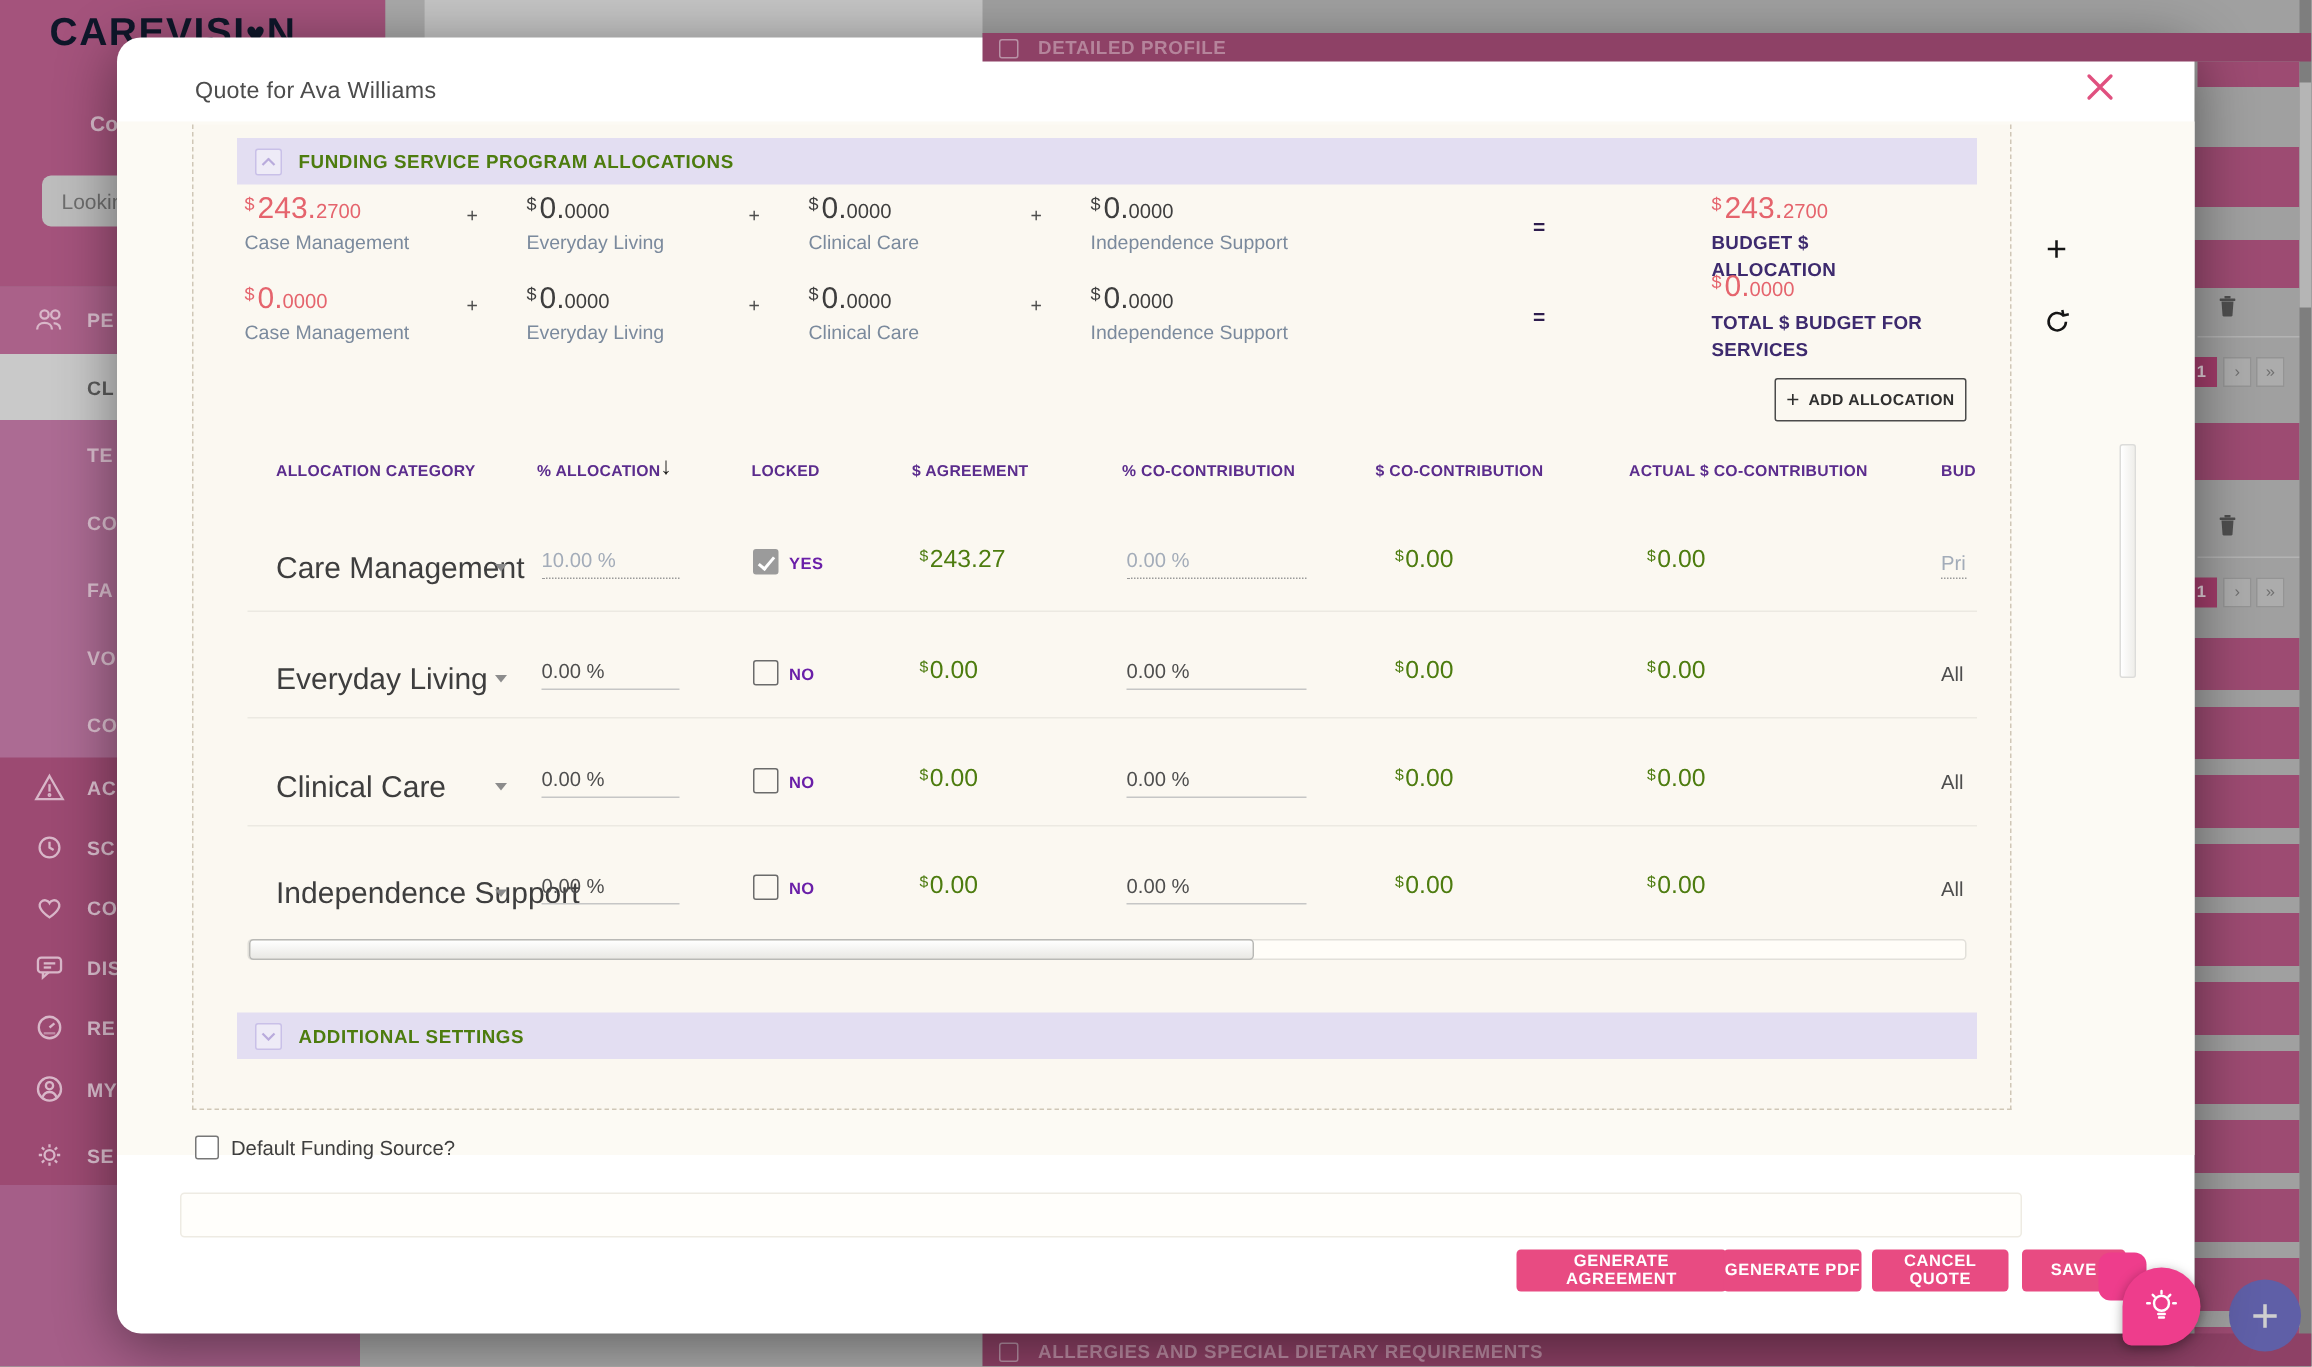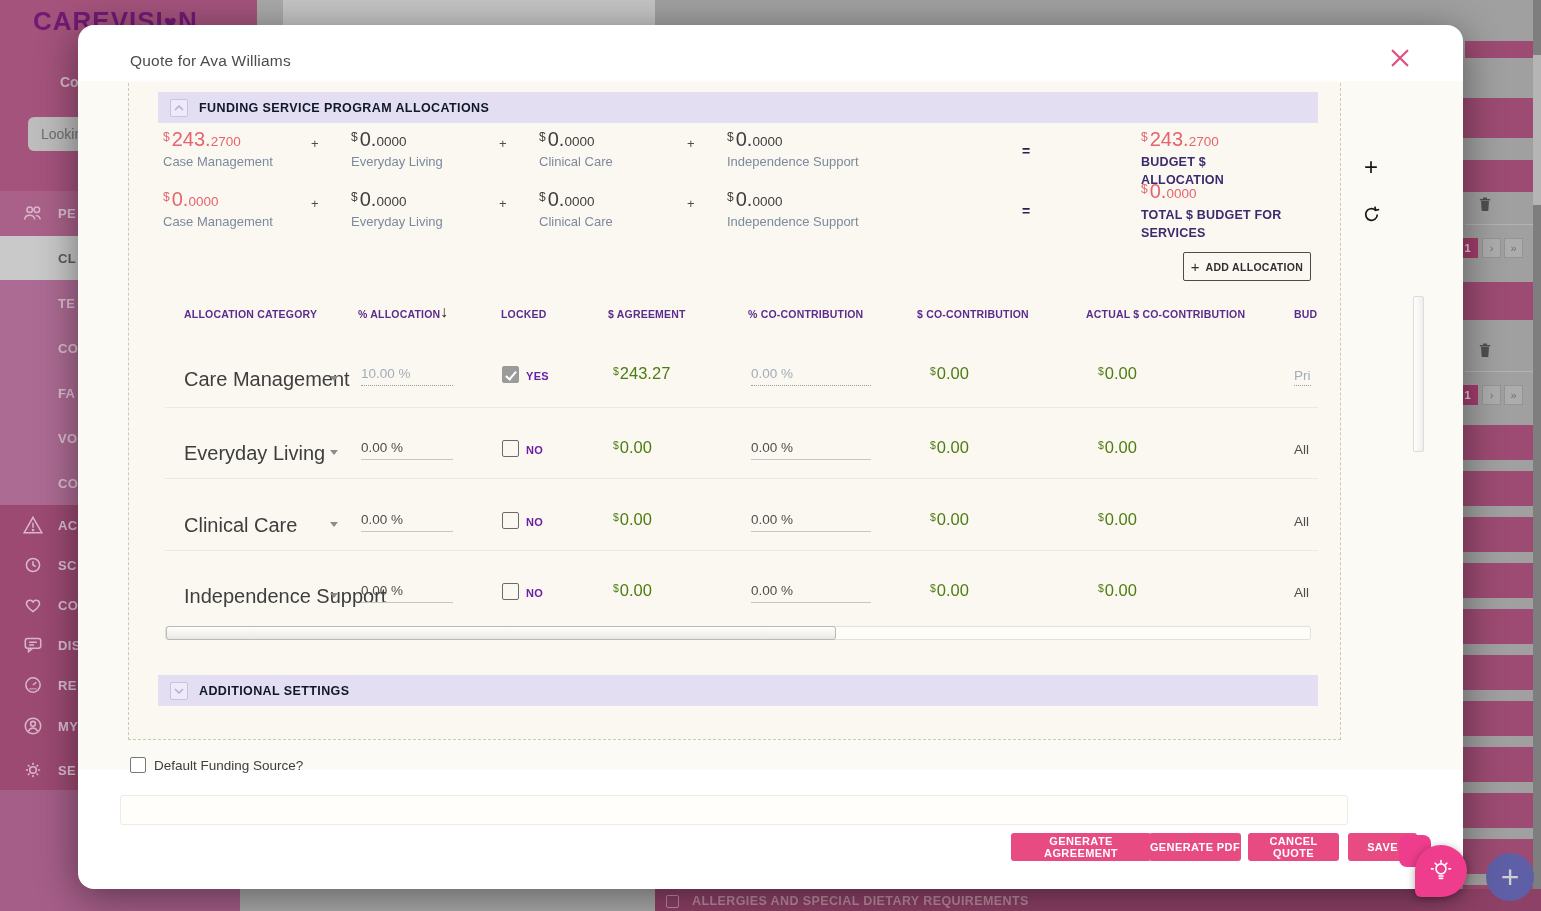--- a/index.html
+++ b/index.html
@@ -8,21 +8,21 @@
           font-family:"Liberation Sans","DejaVu Sans",sans-serif;background:#A0A0A0;}
   .abs{position:absolute;}
 
   
   .sb-header{left:0;top:0;width:257px;height:191px;background:#A4537C;}
   .sb-menu{left:0;top:191px;width:240px;height:720px;background:#9C4A72;}
   .sb-row-people{left:0;top:191px;width:240px;height:45px;background:#AA6189;}
   .sb-row-selected{left:0;top:236px;width:240px;height:44px;background:#C9C9C9;}
   .sb-sub{left:0;top:280px;width:240px;height:225px;background:#AC6B93;}
   .sb-bottom{left:0;top:790px;width:240px;height:121px;background:#A55E88;}
-  .logo{left:33px;top:6px;font-size:26px;font-weight:bold;color:#701a75;letter-spacing:1px;white-space:nowrap;}
+  .logo{left:33px;top:6px;font-size:26px;font-weight:bold;color:#0f172a;letter-spacing:1px;white-space:nowrap;}
   .sb-co{left:60px;top:74px;font-size:14px;font-weight:600;color:#D8BCCB;}
   .sb-search{left:28px;top:117px;width:210px;height:34px;background:#BDBDBD;border-radius:6px;
              color:#6E6E6E;font-size:14px;line-height:34px;padding-left:13px;}
   .sb-label{font-size:13px;font-weight:700;color:#DCC0D0;letter-spacing:.4px;}
   .sb-label-dark{color:#5A5A5A;}
   .sb-ic{width:22px;height:22px;}
   .gray-strip1{left:257px;top:0;width:26px;height:60px;background:#A9A9A9;}
   .gray-strip2{left:283px;top:0;width:372px;height:60px;background:#C4C4C4;}
   .bottom-gray{left:240px;top:889px;width:415px;height:22px;background:#ABABAB;}
 
@@ -48,21 +48,21 @@
   .modal{left:78px;top:25px;width:1385px;height:864px;background:#FFFFFF;border-radius:16px;
          box-shadow:0 8px 40px rgba(0,0,0,.45);z-index:20;}
   .modal .abs{position:absolute;}
   .m-title{left:52px;top:27px;font-size:15.5px;color:#4C4C4C;letter-spacing:.2px;}
   .content-band{left:0;top:56px;width:1385px;height:689px;background:#FCFAF4;}
   .fieldset{left:50px;top:58px;width:1213px;height:657px;background:#FBF8F1;
             border-left:1px dashed #D0C7B7;border-right:1px dashed #D0C7B7;border-bottom:1px dashed #D0C7B7;}
   .sec-head{width:1160px;height:31px;background:#E3DEF2;display:flex;align-items:center;}
   .sec-chev{width:18px;height:18px;margin-left:12px;border:1px solid #C9C0E8;border-radius:2px;
             background:rgba(255,255,255,.4);display:flex;align-items:center;justify-content:center;}
-  .sec-title{margin-left:11px;font-size:12.5px;font-weight:600;color:#0f172a;letter-spacing:.4px;}
+  .sec-title{margin-left:11px;font-size:12.5px;font-weight:600;color:#4d7c0f;letter-spacing:.4px;}
 
   .sumval{white-space:nowrap;color:#3E3E3E;}
   .sumval .cur{font-size:12px;vertical-align:5px;margin-right:2px;}
   .sumval .int{font-size:20px;margin-top:32px;}
   .sumval .frac{font-size:13.5px;}
   .sumval.accent{color:#E5646D;}
   .sumlabel{font-size:13px;color:#7B8A9D;}
   .plus{font-size:13px;color:#4D4D4D;}
   .eq{font-size:14px;font-weight:bold;color:#2E1D4E;}
   .total-label{font-size:12.5px;font-weight:700;color:#3D2A6E;width:150px;line-height:1.45;letter-spacing:.2px;}
@@ -360,20 +360,24 @@
 
     <div class="abs tool-plus" style="left:1286px;top:130px">+</div>
     <svg class="abs" style="left:1284px;top:180px;width:19px;height:19px" viewBox="0 0 18 18" fill="none" stroke="#151515" stroke-width="1.6">
         <path d="M14.5 9a5.5 5.5 0 1 1-1.8-4.1"></path>
         <path d="M12.2 1.6l.7 3.4 3.4-.7"></path>
       </svg>
 
     <div class="abs vscroll"></div>
   </div>
 
+  <div class="abs topbar appbar">
+    <div class="abs appbar-cb" style="left:11px;top:4px;width:13px;height:13px"></div>
+    <div class="abs appbar-text" style="left:37px;top:3px;color:#B5849B">DETAILED PROFILE</div>
+  </div>
 
   <div class="abs bulb-sq"></div>
   <div class="abs bulb">
     <svg width="26" height="26" viewBox="0 0 24 24" fill="none" stroke="#FFFFFF" stroke-width="1.5" stroke-linecap="round">
       <circle cx="12" cy="10" r="4.6"></circle>
         <path d="M10 16.6h4M10.5 18.8h3"></path>
       <path d="M12 2.4v1.6M4.8 10H3.2M20.8 10h-1.6M6.6 4.8l1.1 1.1M17.4 4.8l-1.1 1.1"></path>
     </svg>
   </div>
 

